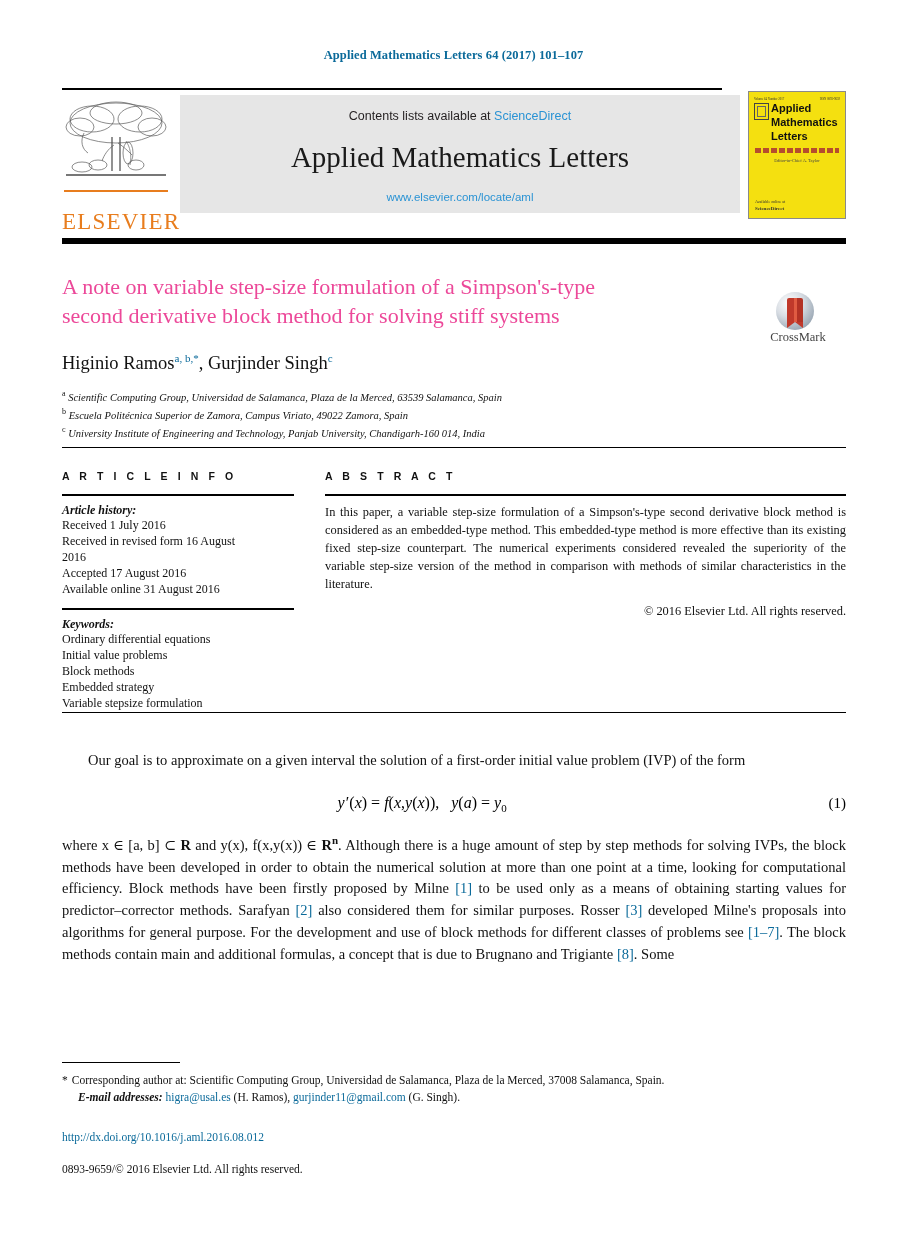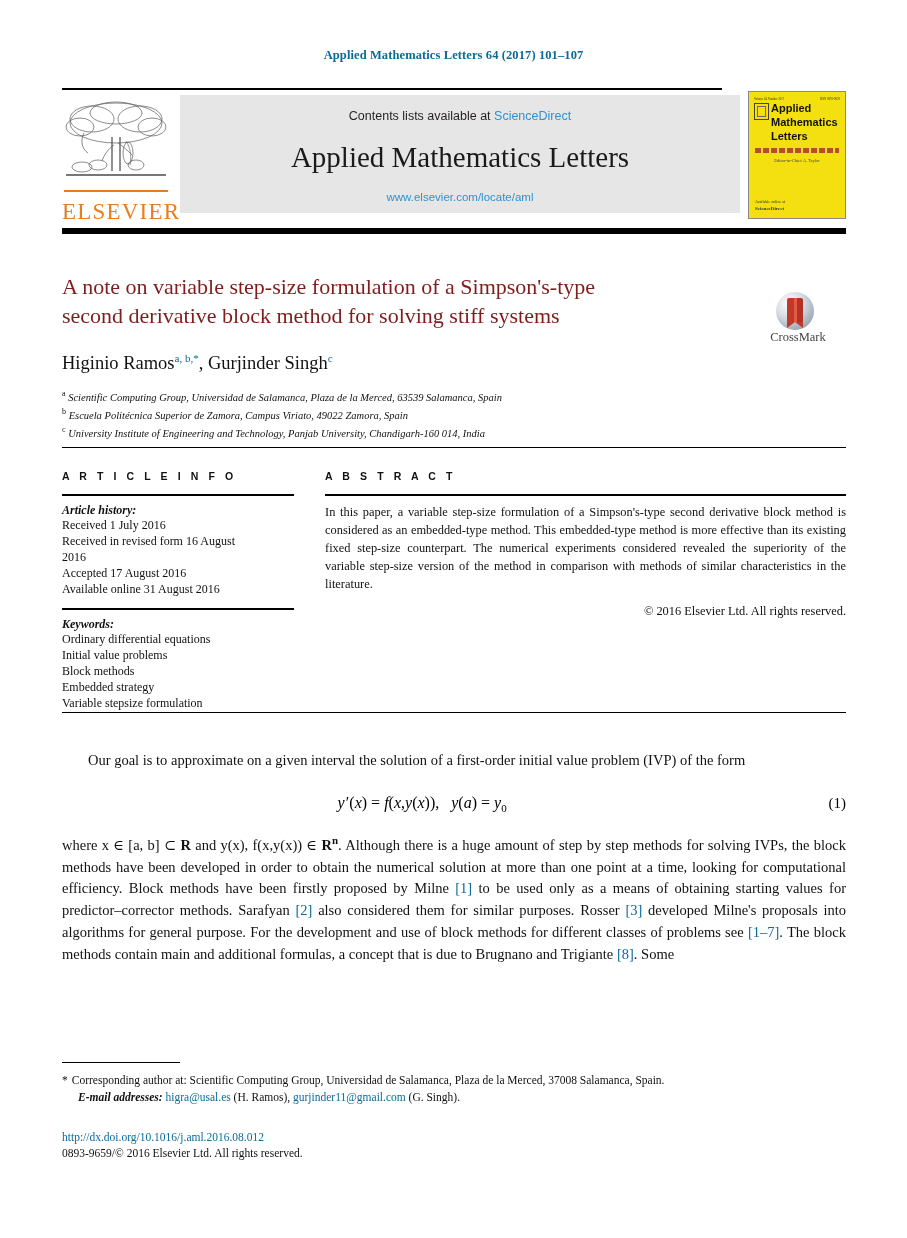--- a/index.html
+++ b/index.html
@@ -68,21 +68,21 @@
     height: 92px;
     position: relative;
   }
   .els-word {
     font-family: "Liberation Serif", serif;
     font-size: 23px;
     letter-spacing: 1.2px;
     color: #E87D1E;
     text-align: center;
     line-height: 1;
-    margin-top: 8px;
+    margin-top: 18px;
     width: 112px;
   }
   .els-rule {
     width: 104px;
     height: 2px;
     background: #E87D1E;
     margin: 1px 0 2px 2px;
   }
   .contents-band {
     flex: 1 1 auto;
@@ -197,21 +197,21 @@
   .title-block {
     position: absolute;
     top: 272px;
     left: 62px;
     width: 670px;
   }
   .paper-title {
     font-family: "Liberation Serif", serif;
     font-size: 22px;
     line-height: 1.32;
-    color: #7f1d1d;
+    color: #ec4899;
   }
   .crossmark {
     position: absolute;
     top: 292px;
     left: 745px;
     width: 100px;
     height: 42px;
     display: flex;
     align-items: center;
     flex-direction: column;
@@ -415,20 +415,21 @@
   }
   .doi-line {
     font-size: 11.5px;
     color: #0b6a9a;
     line-height: 1.45;
   }
   .issn-line {
     font-size: 11.5px;
     color: #111;
     line-height: 1.45;
+    margin-top: 16px;
   }
 </style>
 </head>
 <body>
 
 <div class="page">
 
   <div class="running-head">Applied Mathematics Letters 64 (2017) 101–107</div>
 
   <div class="masthead-wrap">

